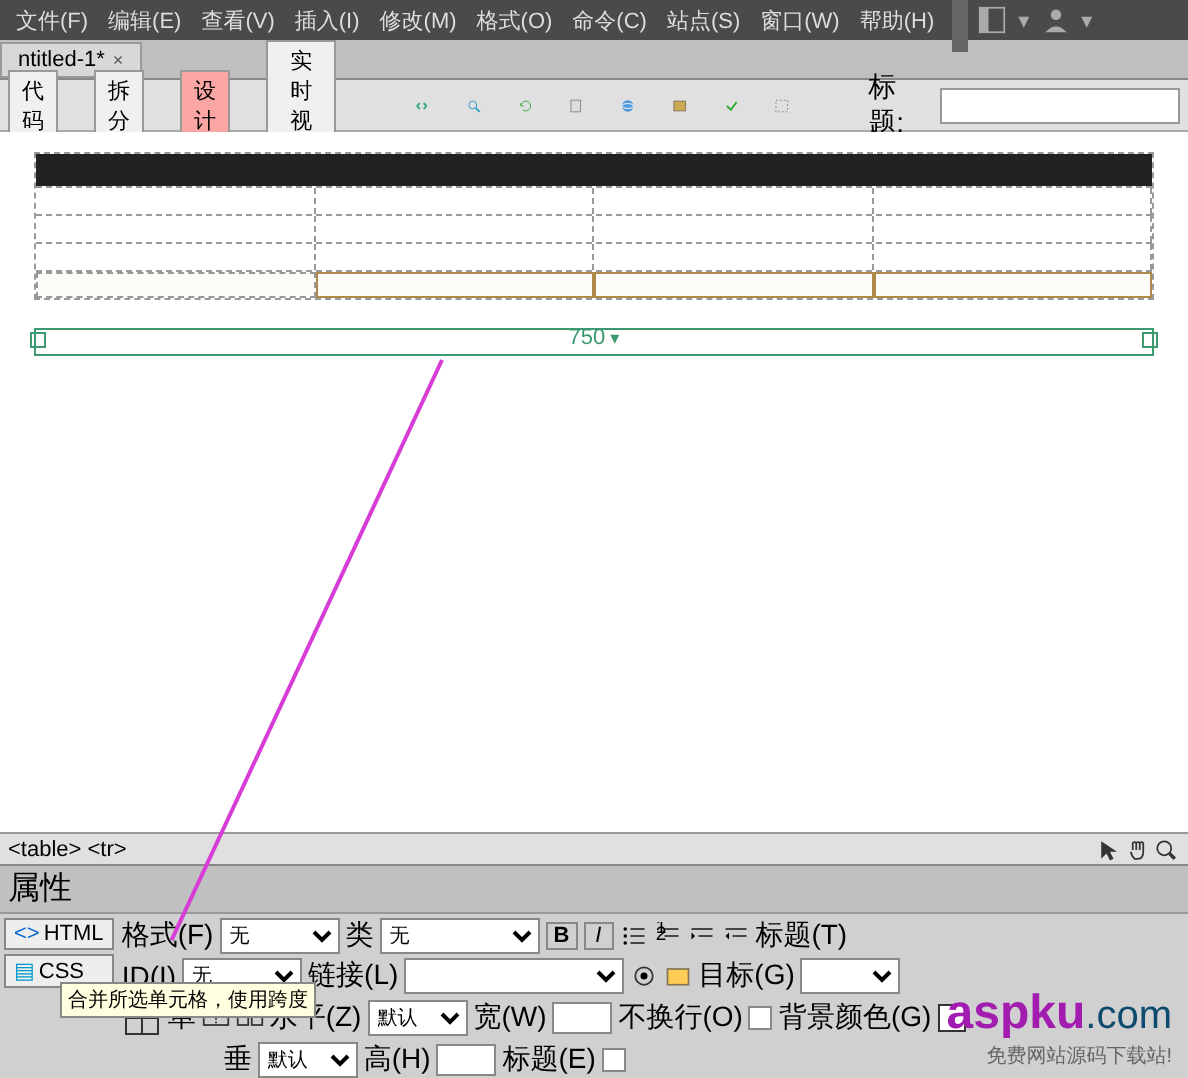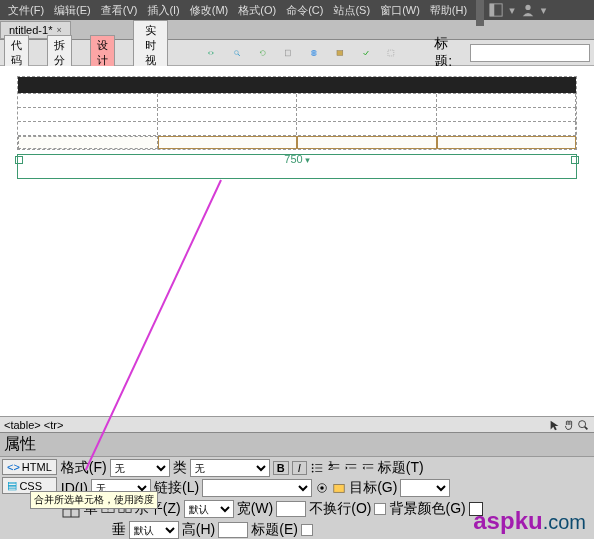--- a/index.html
+++ b/index.html
@@ -15,21 +15,21 @@
 .vbtn{background:#f0f0f0;border:1px solid #999;padding:2px 6px;font-size:11px}
 .vbtn.active{background:#fca5a5}
 .ticn{width:16px;height:16px}
 .title-input{border:1px solid #999;height:18px;width:120px;background:#fff}
 .canvas{background:#fff;height:350px;position:relative;padding:10px}
 .tbl{border:1px dashed #999;width:560px;margin:0 auto}
 .tbl .hdr{background:#222;height:16px}
 .tbl .row{height:14px;border-top:1px dashed #999;display:flex}
 .tbl .row .cell{flex:1;border-right:1px dashed #999}
 .tbl .row.sel .cell{border:1px solid #b08a4a;background:#fdfcf8}
-.ruler{border:1px solid #3d9970;height:25px;width:560px;margin:4px auto;position:relative;color:#3d9970;font-size:9px;text-align:center;line-height:8px}
+.ruler{border:1px solid #3d9970;height:14px;width:560px;margin:14px auto;position:relative;color:#3d9970;font-size:9px;text-align:center;line-height:8px}
 .ruler::before,.ruler::after{content:"";position:absolute;width:6px;height:6px;border:1px solid #3d9970;top:1px}
 .ruler::before{left:-3px}
 .ruler::after{right:-3px}
 .arrow-line{position:absolute;width:2px;background:#d63cd6;transform-origin:top;top:180px;left:220px;height:320px;transform:rotate(25deg)}
 .statusbar{background:#e0e0e0;border-top:1px solid #999;height:16px;display:flex;align-items:center;padding:0 4px;font-size:10px}
 .statusbar .spacer{flex:1}
 .props{background:#d0d0d0;border-top:1px solid #888}
 .props-title{background:#c0c0c0;padding:1px 4px;font-size:16px;border-bottom:1px solid #999}
 .props-body{display:flex;padding:2px;gap:4px}
 .props-left{display:flex;flex-direction:column;gap:2px}
@@ -265,13 +265,14 @@
         <span class="ckbox"></span>
       </div>
     </div>
   </div>
 </div>
 
 <div class="tooltip">合并所选单元格，使用跨度</div>
 
 <div class="watermark">
   <div><span class="brand">asp</span><span class="brand k">k</span><span class="brand">u</span><span class="dom">.com</span></div>
+  <div class="sub">免费网站源码下载站!</div>
 </div>
 
 </body></html>

